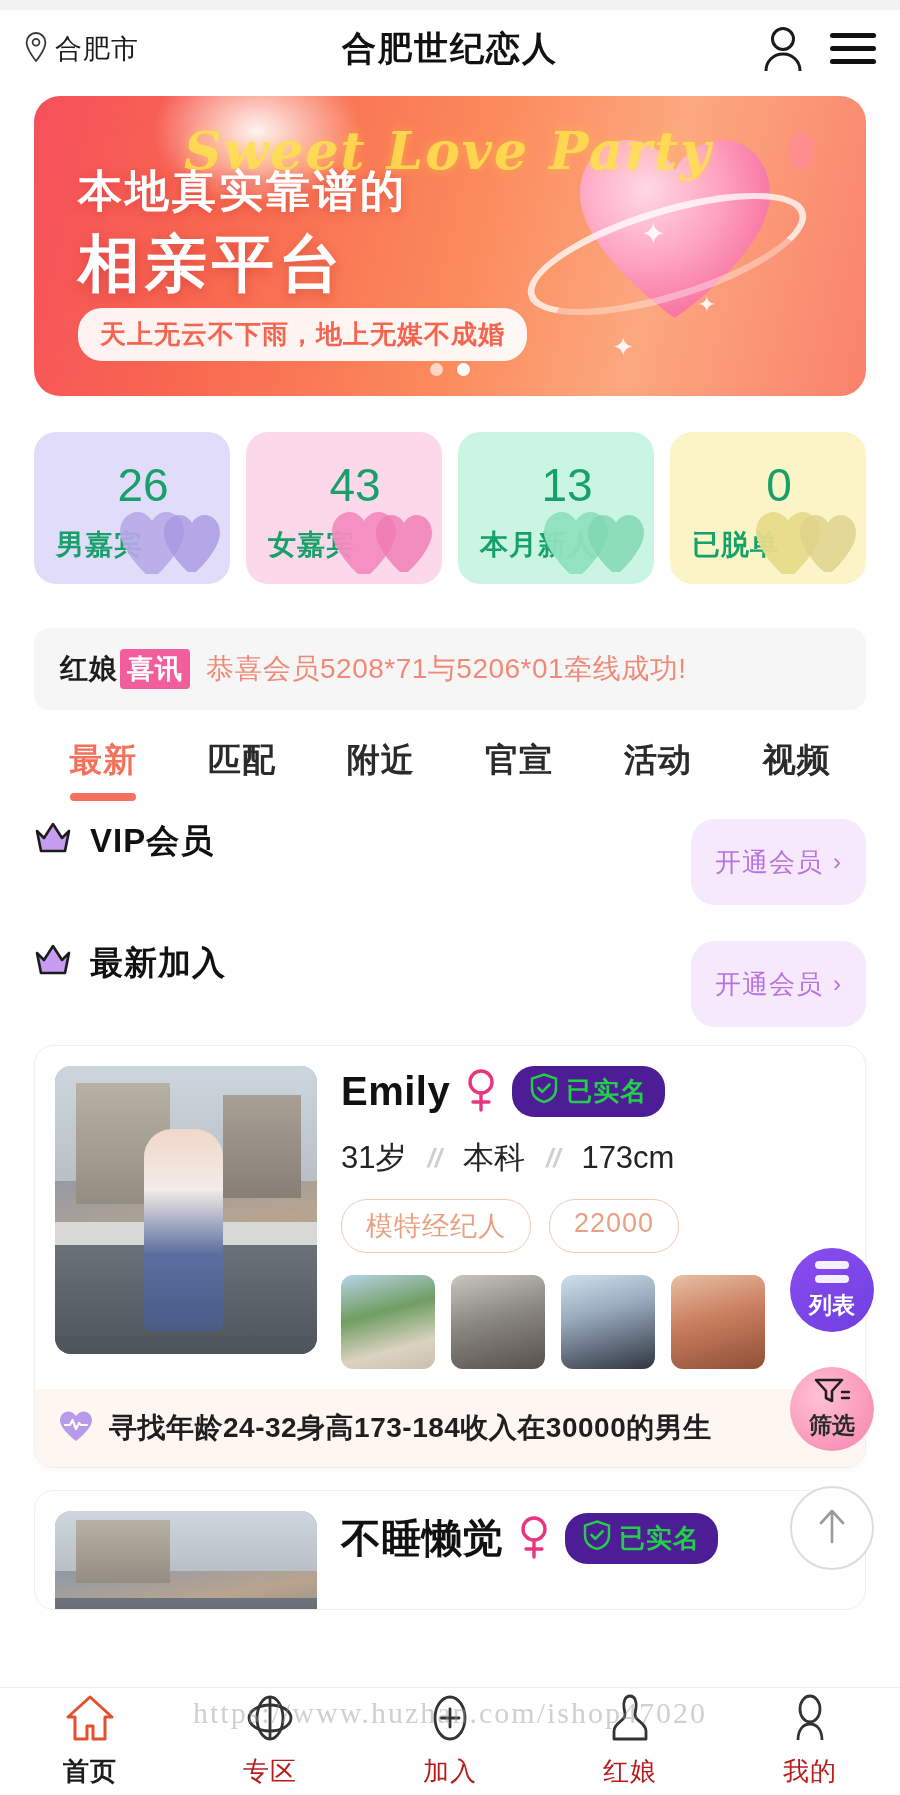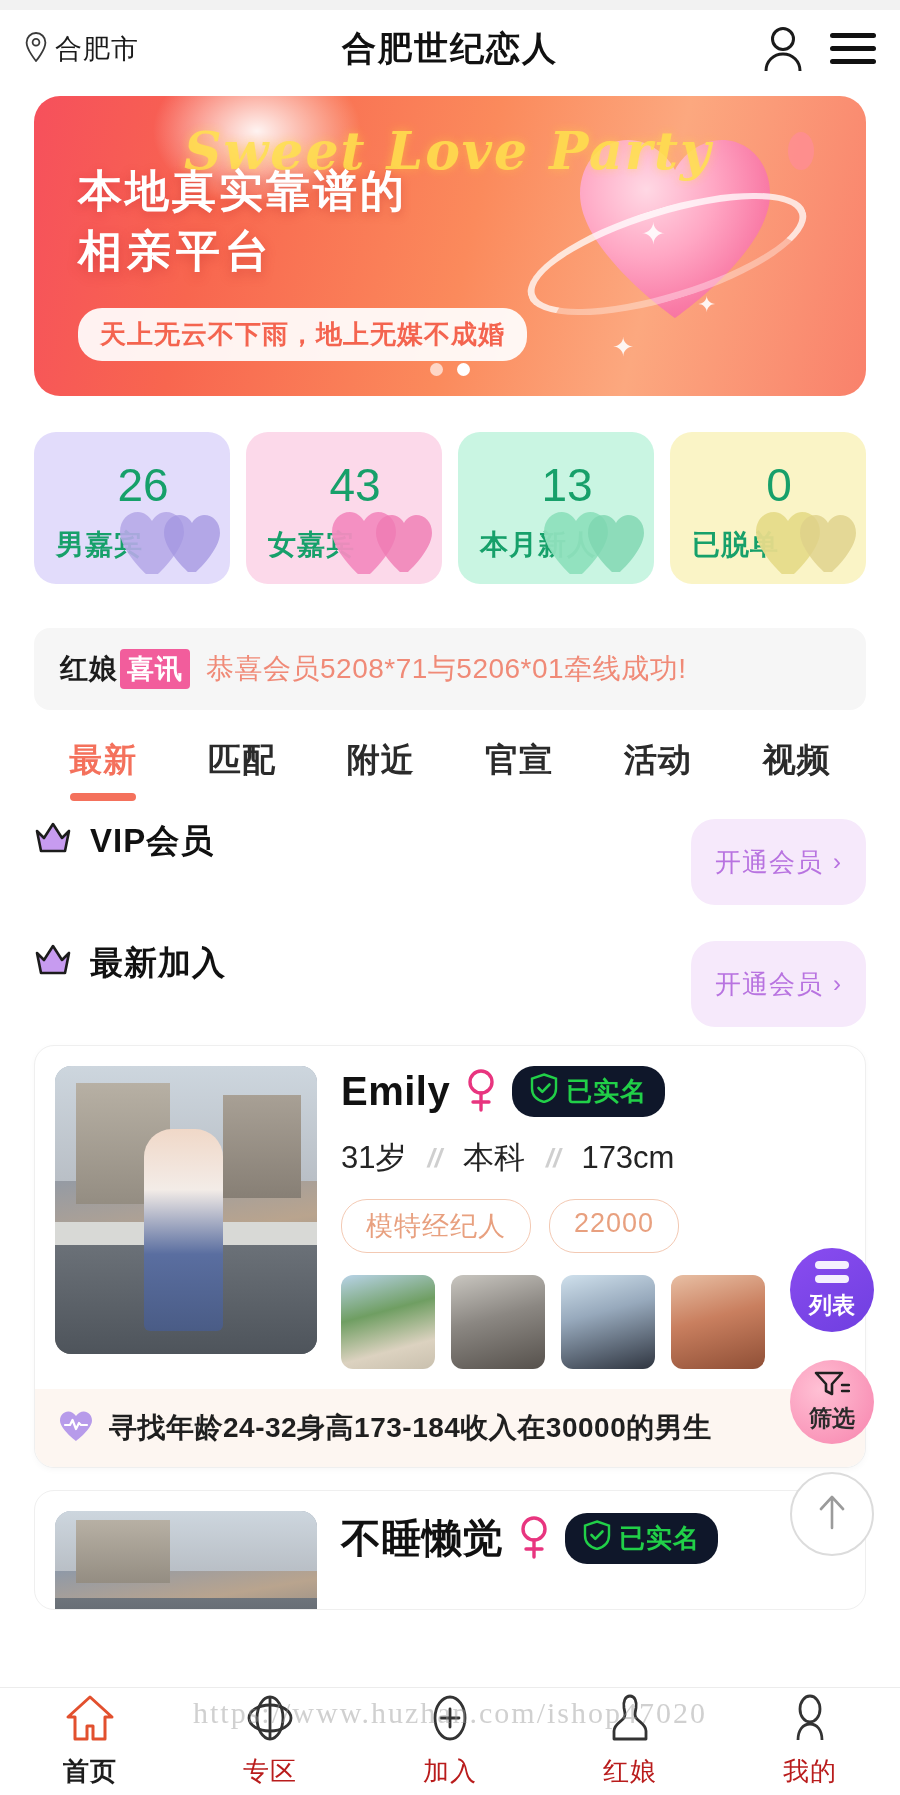--- a/index.html
+++ b/index.html
@@ -59,21 +59,21 @@
   }
   .banner .dot-top { position:absolute; right:52px; top:36px; width:26px; height:38px; border-radius:50%;
     background: rgba(255,140,150,.75); }
   .banner .spark { position:absolute; color:#fff; font-size:26px; opacity:.9; }
   .banner-line1 {
     position: absolute; left: 44px; top: 66px; font-size: 44px; font-weight: 800;
     color: #fff; letter-spacing: 3px;
     text-shadow: 0 3px 10px rgba(190,40,40,.35);
   }
   .banner-line2 {
-    position: absolute; left: 44px; top: 126px; font-size: 44px; font-weight: 800;
+    position: absolute; left: 44px; top: 126px; font-size: 62px; font-weight: 800;
     color: #fff; letter-spacing: 5px;
     text-shadow: 0 4px 12px rgba(190,40,40,.4);
   }
   .banner-sub {
     position: absolute; left: 44px; top: 212px;
     background: rgba(255,255,255,.92); border-radius: 24px;
     padding: 9px 22px; font-size: 26px; color: #f4644f; font-weight: 600;
     letter-spacing: 1px; white-space: nowrap;
   }
   .banner-dots { position: absolute; left: 0; right: 0; bottom: 20px; display: flex;
@@ -150,21 +150,21 @@
     background: linear-gradient(180deg,#6e747b,#4e545b); }
   .photo .rail { position:absolute; left:0; right:0; bottom:38%; height:8%;
     background: #d8d9d6; }
   .photo .person { position:absolute; left:34%; top:22%; width:30%; height:70%;
     background: linear-gradient(180deg,#f0d8c8 0%,#f3ece7 30%,#5a6ea0 62%,#4a5c86 100%);
     border-radius: 28px 28px 6px 6px; }
   .card-info { flex: 1; min-width: 0; }
   .name-row { display: flex; align-items: center; gap: 14px; }
   .name { font-size: 40px; font-weight: 800; color: #111; letter-spacing: .5px;}
   .verified {
-    display: flex; align-items: center; gap: 8px; background: #0f172a;
+    display: flex; align-items: center; gap: 8px; background: #4c1d95;
     border-radius: 22px; padding: 7px 18px;
   }
   .verified span { font-size: 26px; color: #21d048; font-weight: 700; letter-spacing:1px;}
   .meta-row { margin-top: 20px; display: flex; align-items: center; gap: 21px;
     font-size: 31px; color: #242424; }
   .meta-row .slash { color: #cfcfcf; font-style: italic; font-weight: 700; font-size: 26px;}
   .tag-row { margin-top: 20px; display: flex; gap: 18px; }
   .tag-pill {
     border: 1px solid #f3c9b3; color: #e8a07f; font-size: 27px;
     padding: 8px 24px; border-radius: 26px; letter-spacing: 1px;
@@ -182,21 +182,21 @@
   .card-foot .txt { font-size: 28px; color: #1f1f1f; font-weight: 700; letter-spacing: .5px;}
 
   
   .card2 { margin: 22px 34px 0 34px; border:1px solid #efefef; border-radius: 20px;
     background:#fff; overflow:hidden; height: 120px; }
   .card2 .card-body { padding: 20px; }
   .card2 .photo { height: 150px; }
 
   
   .fabs { position: absolute; right: 26px; top: 1248px; display: flex;
-    flex-direction: column; align-items: center; gap: 28px; z-index: 30; }
+    flex-direction: column; align-items: center; gap: 35px; z-index: 30; }
   .fab { width: 84px; height: 84px; border-radius: 50%; display: flex;
     flex-direction: column; align-items: center; justify-content: center; gap: 2px; }
   .fab.list { background: linear-gradient(150deg,#8a4cf0,#6f3fe0); }
   .fab.list .t { color: #fff; font-size: 23px; font-weight: 700; }
   .fab.filter { background: radial-gradient(circle at 35% 35%, #ffc0d4, #f783ad); }
   .fab.filter .t { color: #2a2a2a; font-size: 23px; font-weight: 700; }
   .fab.top { background: #fff; border: 2px solid #dcdcdc; }
 
   
   .watermark {

